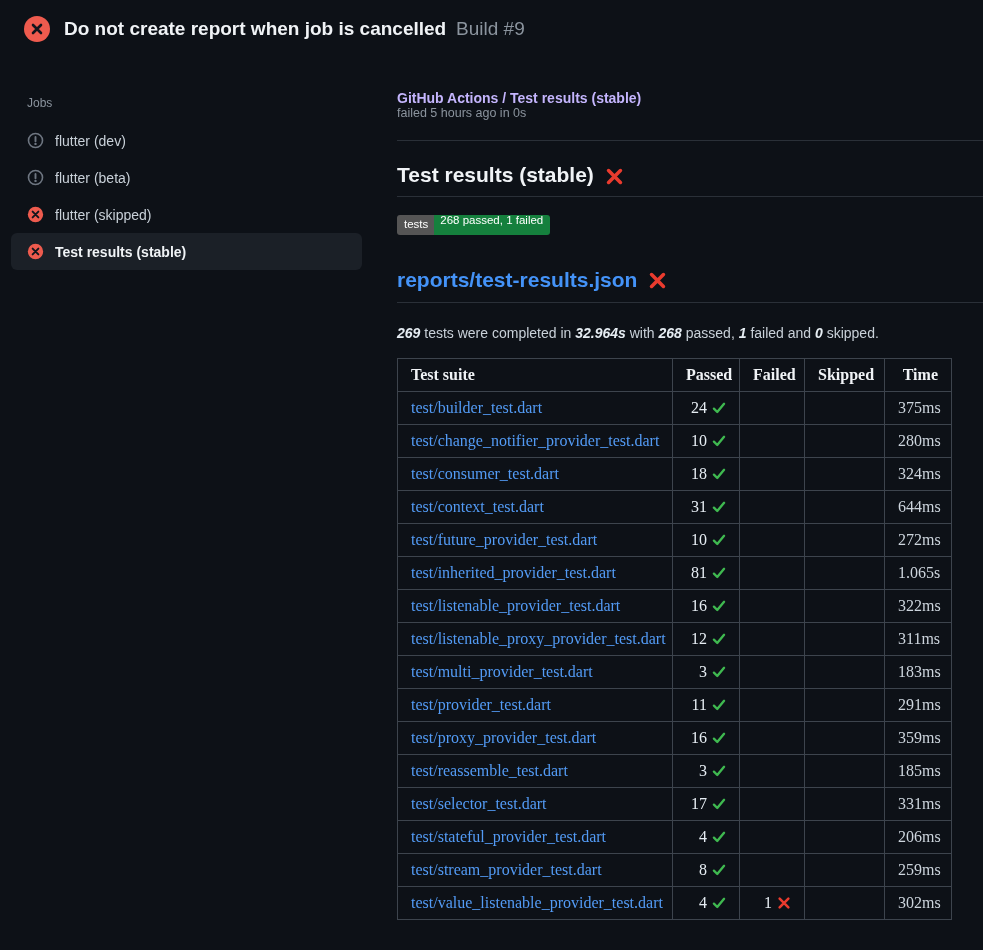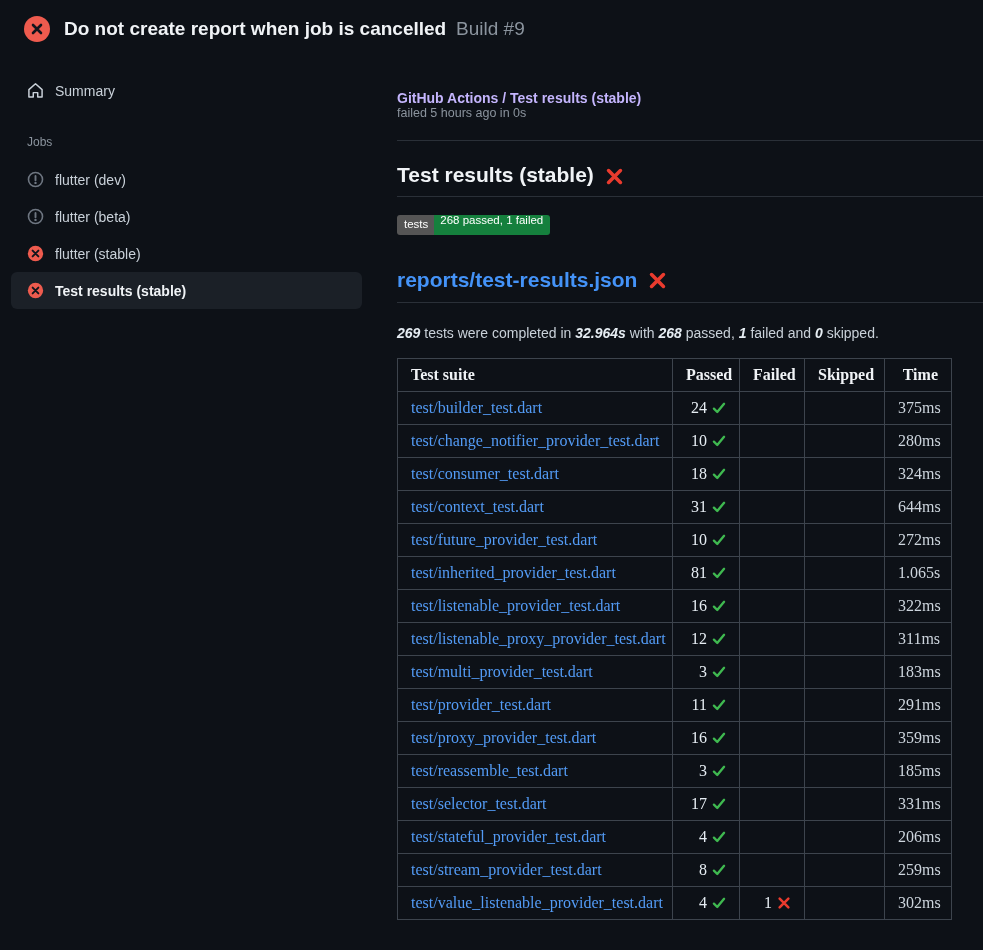--- a/index.html
+++ b/index.html
@@ -113,28 +113,20 @@
   </span>
   <div>
     <span class="app-title">Do not create report when job is cancelled</span>
     <span class="app-build">Build #9</span>
   </div>
 </header>
 
 <div class="layout">
 
   <nav class="sidebar">
-    <div class="sidebar-item summary-row">
-      <span class="icn">
-        <svg width="17" height="17" viewBox="0 0 16 16">
-          <path d="M8 1.6 L14.2 7.2 V14.2 H10.1 V10 H5.9 V14.2 H1.8 V7.2 Z" fill="none" stroke="#c9d1d9" stroke-width="1.4" stroke-linejoin="round"></path>
-        </svg>
-      </span>
-      <span>Summary</span>
-    </div>
     <div class="sidebar-section-label">Jobs</div>
     <div id="job-list">
         <div class="sidebar-item">
           <span class="icn">
             <svg width="17" height="17" viewBox="0 0 16 16">
               <path d="M8 1.4 A6.6 6.6 0 1 0 8 14.6 A6.6 6.6 0 1 0 8 1.4 Z" stroke="#6e7681" stroke-width="1.5" fill="none" stroke-linecap="round" stroke-linejoin="round"></path>
               <path d="M8 4.6 L8 8.8" stroke="#6e7681" stroke-width="1.8" fill="none" stroke-linecap="round" stroke-linejoin="round"></path>
               <path d="M8 11.1 L8 11.2" stroke="#6e7681" stroke-width="2.2" fill="none" stroke-linecap="round" stroke-linejoin="round"></path>
             </svg>
           </span>
@@ -150,21 +142,21 @@
           </span>
           <span>flutter (beta)</span>
         </div>
         <div class="sidebar-item">
           <span class="icn">
             <svg width="17" height="17" viewBox="0 0 16 16">
               <path d="M8 0.8 A7.2 7.2 0 1 0 8 15.2 A7.2 7.2 0 1 0 8 0.8 Z" stroke="none" fill="#ee5b4e" stroke-linecap="round" stroke-linejoin="round"></path>
               <path d="M5.3 5.3 L10.7 10.7 M10.7 5.3 L5.3 10.7" stroke="#10151c" stroke-width="1.8" fill="none" stroke-linecap="round" stroke-linejoin="round"></path>
             </svg>
           </span>
-          <span>flutter (stable)</span>
+          <span>flutter (skipped)</span>
         </div>
         <div class="sidebar-item selected">
           <span class="icn">
             <svg width="17" height="17" viewBox="0 0 16 16">
               <path d="M8 0.8 A7.2 7.2 0 1 0 8 15.2 A7.2 7.2 0 1 0 8 0.8 Z" stroke="none" fill="#ee5b4e" stroke-linecap="round" stroke-linejoin="round"></path>
               <path d="M5.3 5.3 L10.7 10.7 M10.7 5.3 L5.3 10.7" stroke="#10151c" stroke-width="1.8" fill="none" stroke-linecap="round" stroke-linejoin="round"></path>
             </svg>
           </span>
           <span>Test results (stable)</span>
         </div>

